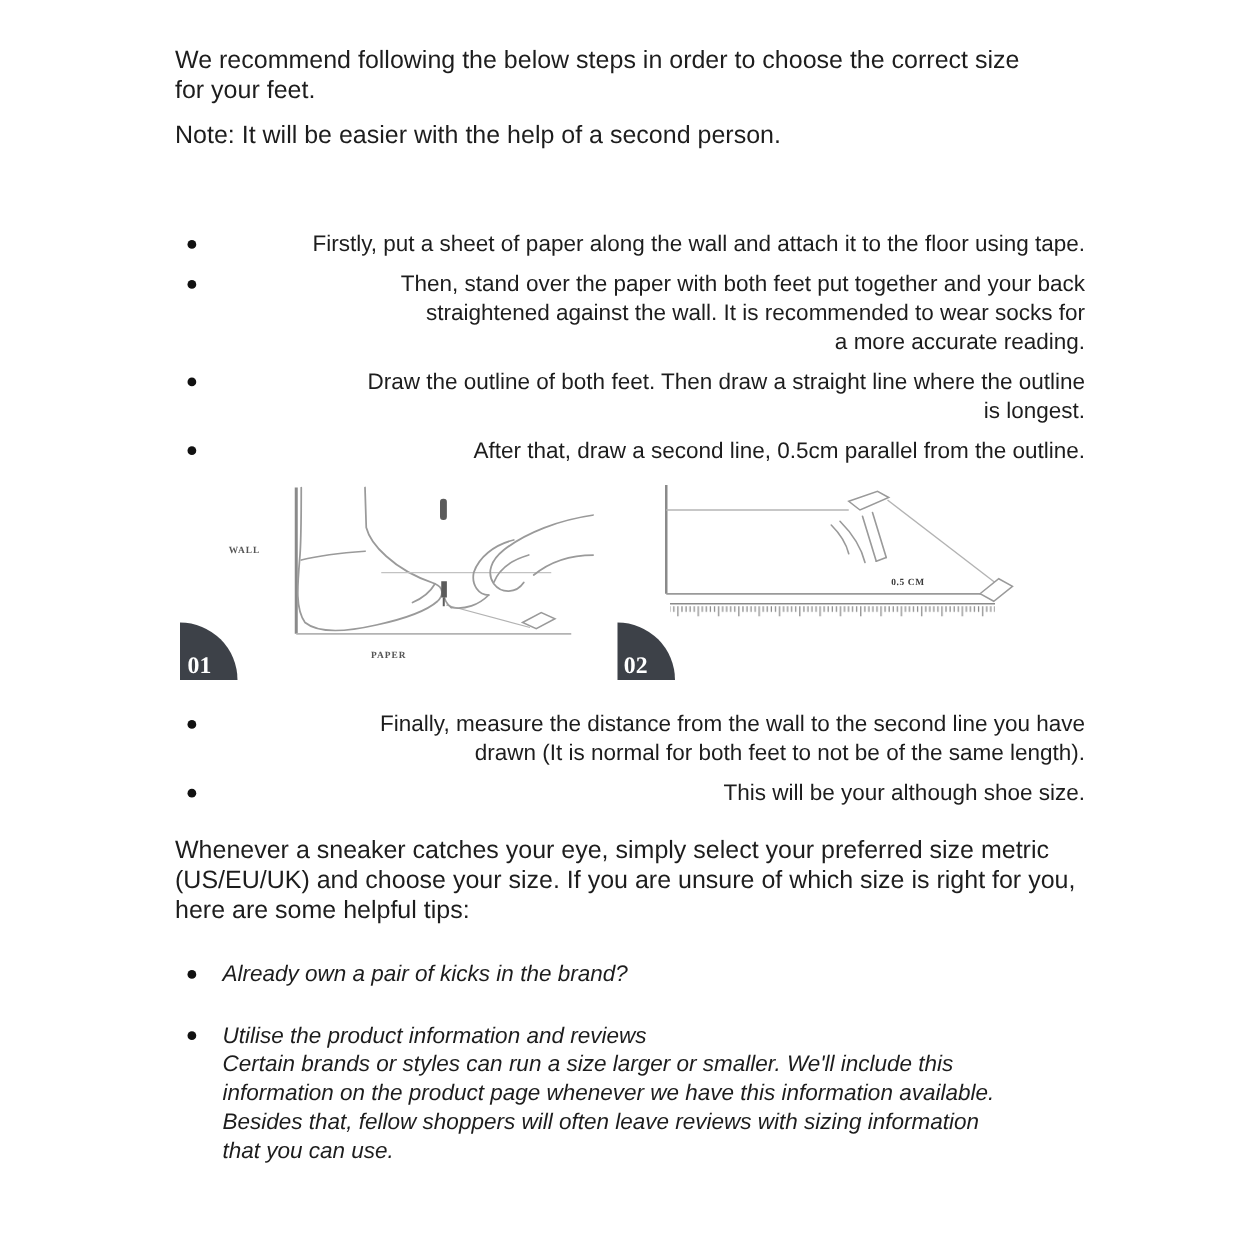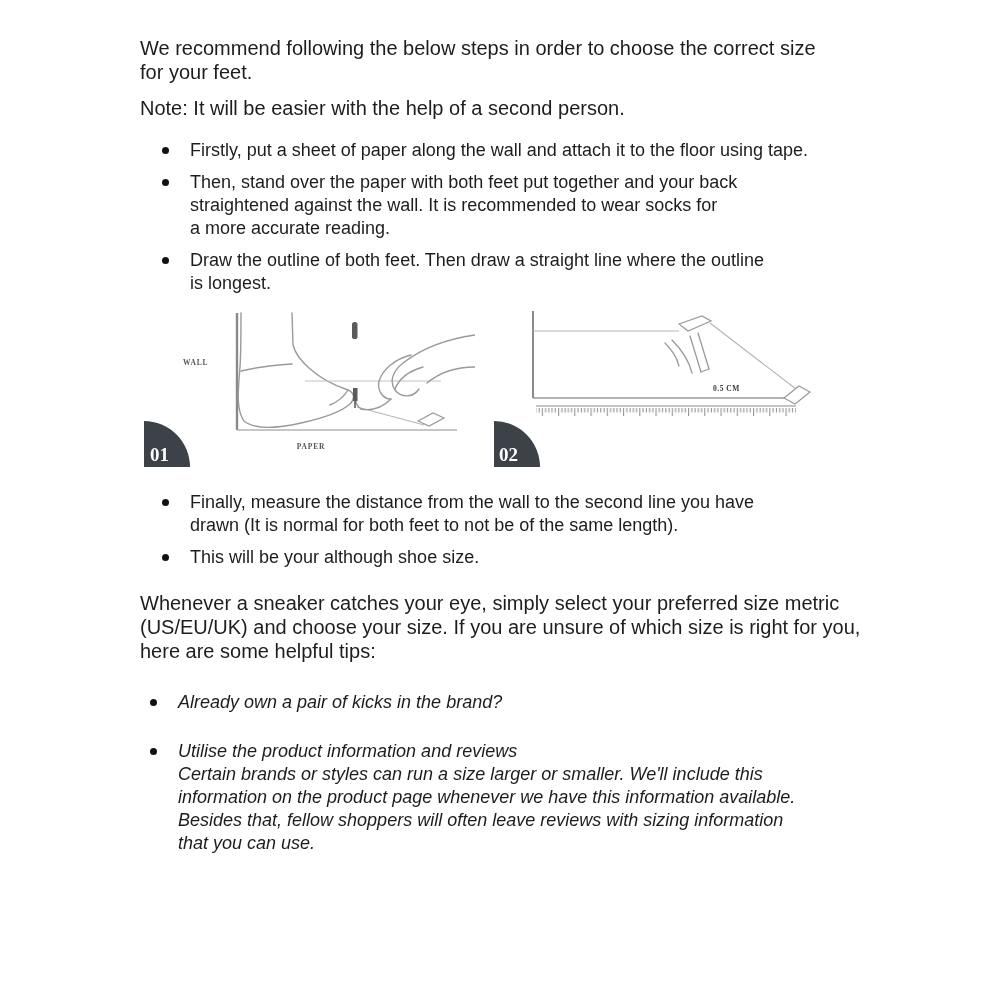--- a/index.html
+++ b/index.html
@@ -8,23 +8,23 @@
     font-family:"Liberation Sans", sans-serif;
     color:#1d1d1d;
     -webkit-font-smoothing:antialiased;
   }
   .page { padding:36px 0 0 140px; width:740px; }
   .para {
     font-size:20px; line-height:24px; margin:0;
     white-space:pre-line; width:730px;
   }
   .intro { margin-bottom:12px; }
-  .note  { margin-bottom:19px; }
+  .note  { margin-bottom:64px; }
 
-  .bullet-list { margin:12px; }
+  .bullet-list { margin:0;text-align:right; }
   .bullet-item { display:flex; margin-bottom:9px; }
   .bullet-dot {
     flex:0 0 auto; width:7px; height:7px; border-radius:50%;
     background:#111; margin:8px 0 0 10px;
   }
   .bullet-text {
     margin-left:21px; width:690px;
     font-size:18px; line-height:23px; white-space:pre-line;
   }
 
@@ -60,20 +60,24 @@
     <div class="bullet-item">
       <span class="bullet-dot"></span>
       <div class="bullet-text">Then, stand over the paper with both feet put together and your back
 straightened against the wall. It is recommended to wear socks for
 a more accurate reading.</div>
     </div>
     <div class="bullet-item">
       <span class="bullet-dot"></span>
       <div class="bullet-text">Draw the outline of both feet. Then draw a straight line where the outline
 is longest.</div>
+    </div>
+    <div class="bullet-item">
+      <span class="bullet-dot"></span>
+      <div class="bullet-text">After that, draw a second line, 0.5cm parallel from the outline.</div>
     </div>
   </div>
 
   <div class="figures-row">
 
     <div class="figure">
       <svg width="332" height="158" viewBox="0 0 332 158">
 
         <path d="M94,4 V121" stroke="#8a8a8a" stroke-width="2.4" fill="none"></path>
         <path d="M94,121 H314" stroke="#b3b3b3" stroke-width="1.4" fill="none"></path>

